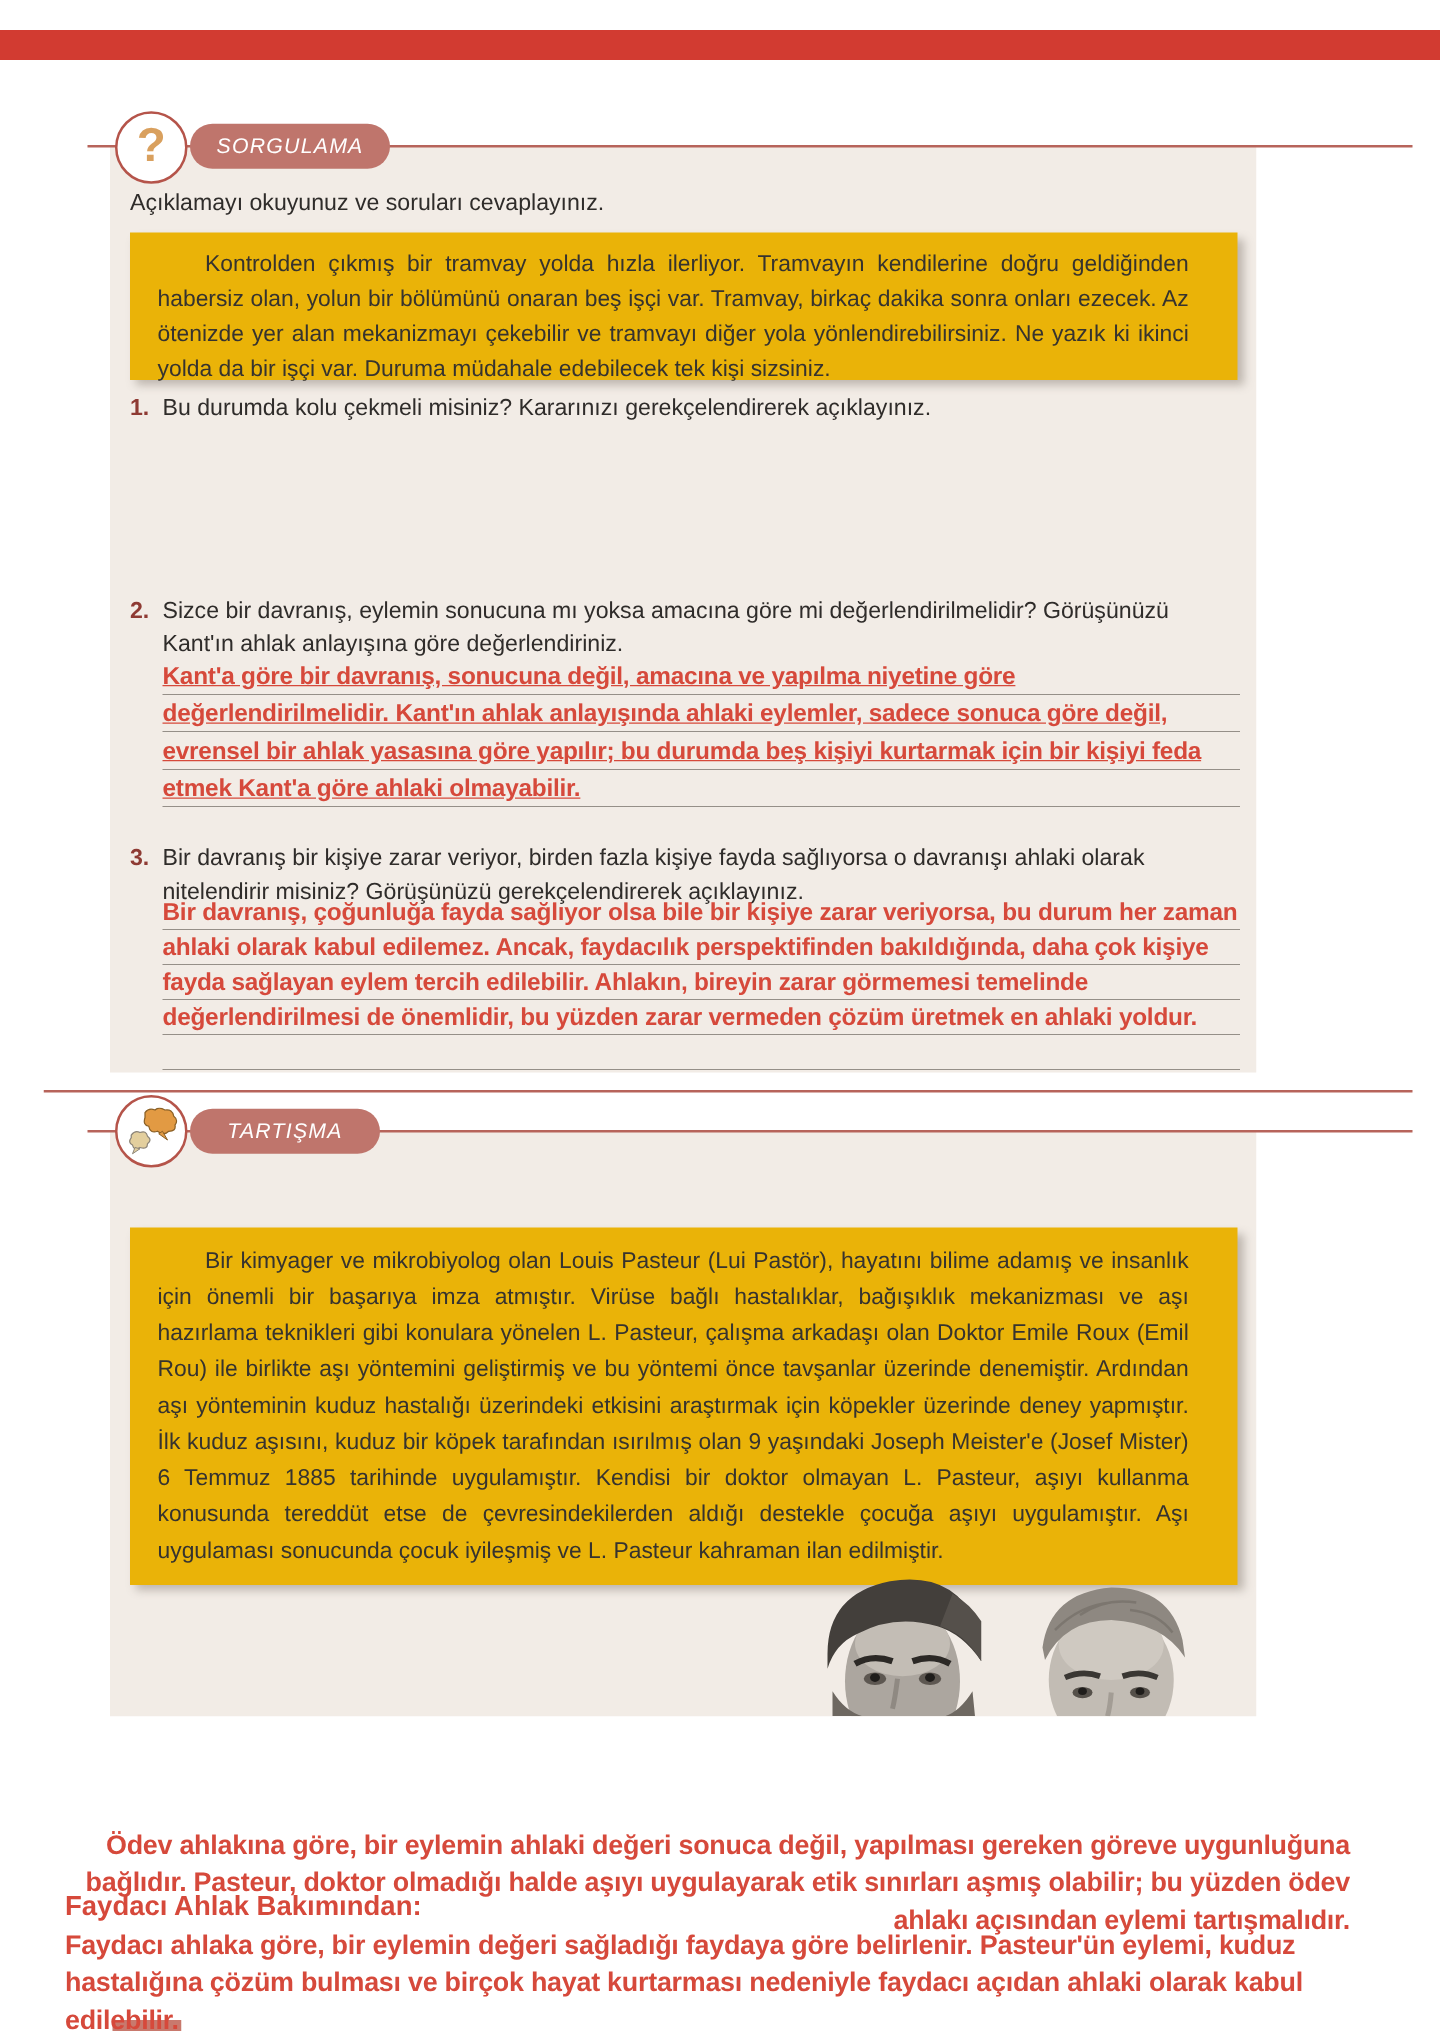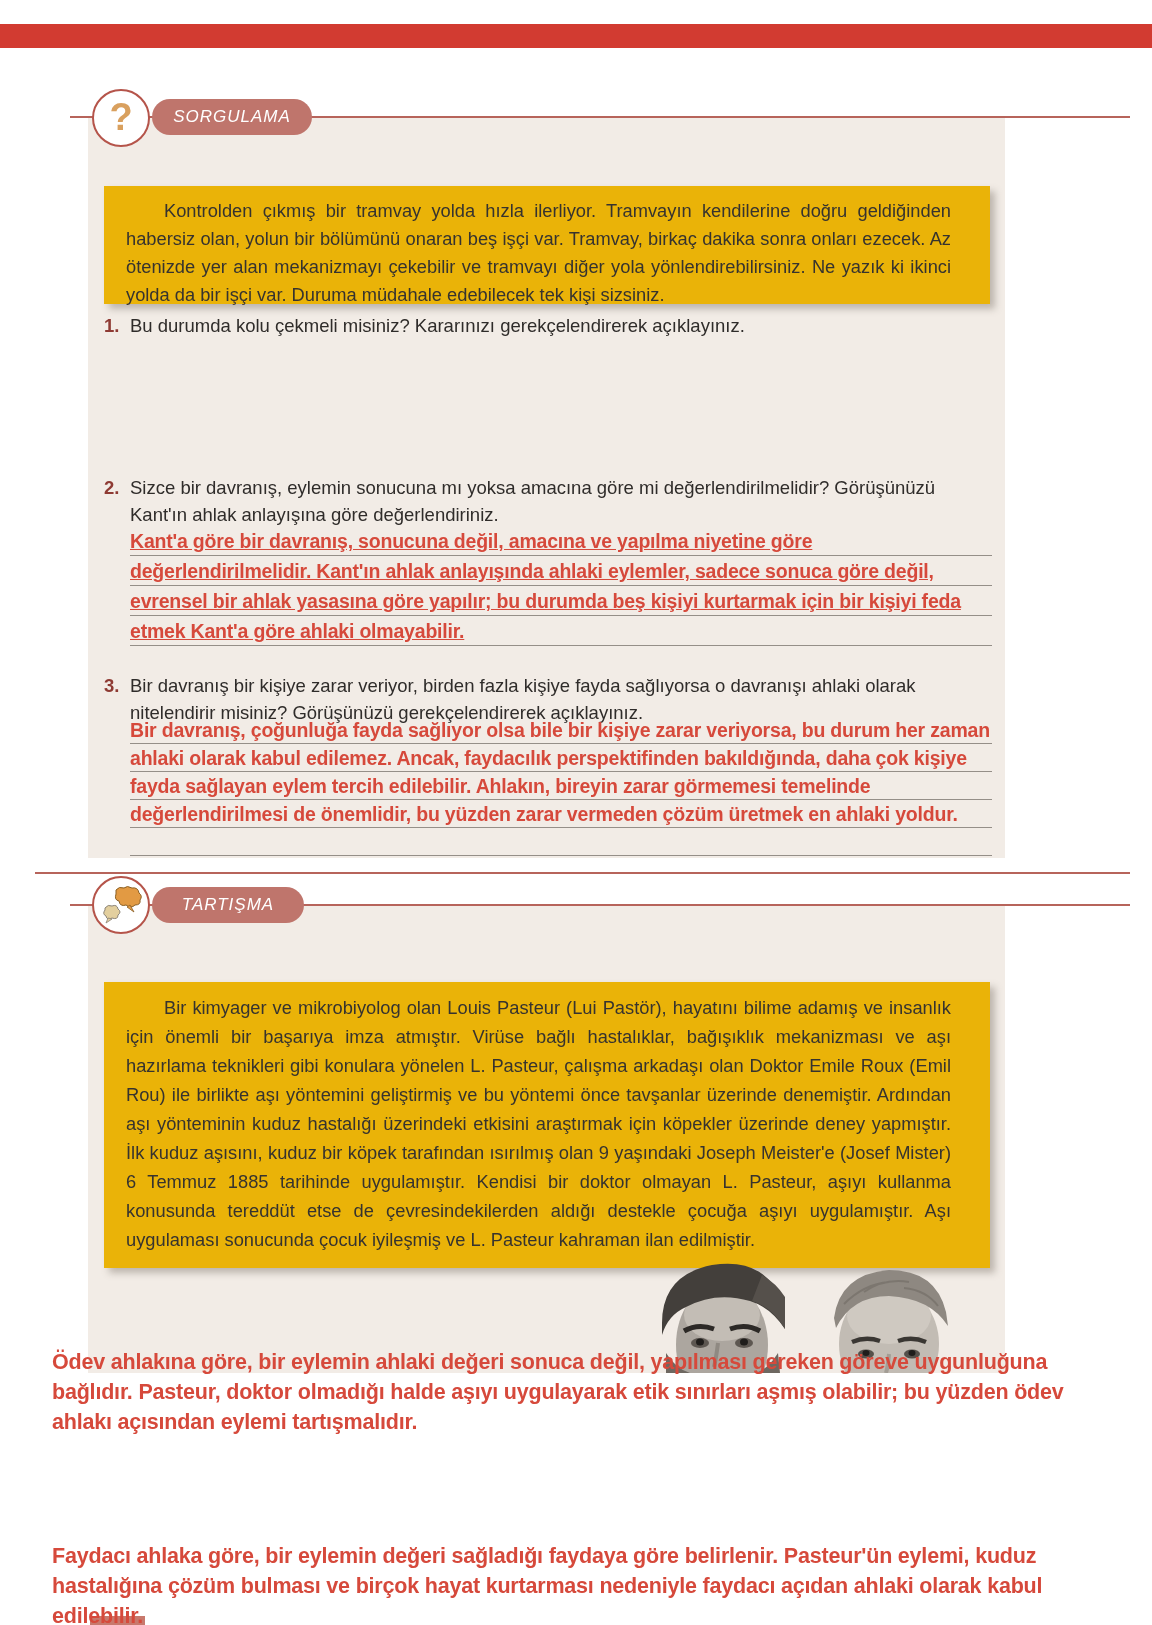--- a/index.html
+++ b/index.html
@@ -86,21 +86,21 @@
   }
 
   .photo { overflow:hidden; z-index:1; }
   .photo-left  { left:656px; top:1257px; width:132px; height:116px; }
   .photo-right { left:814px; top:1264px; width:150px; height:109px; }
 
   .overlay { color:#d6493b; font-weight:bold; z-index:5; }
   .ans-h { font-size:22px; line-height:30px; }
   .ans-p { font-size:21.5px; line-height:30px; letter-spacing:-0.2px; }
   .ans-h1 { left:52px; top:1372px; width:1030px; }
-  .ans-p1 { left:52px; top:1347px; width:1028px; }
+  .ans-p1 { left:52px; top:1461px; width:1028px;text-align:right; }
   .ans-h2 { left:52px; top:1510px; width:1030px; }
   .ans-p2 { left:52px; top:1541px; width:1028px; }
 
   .page-badge { left:90px; top:1616px; width:55px; height:14px; background:#c8796d; }
 </style>
 </head>
 <body>
 
 <div id="page">
 
@@ -108,20 +108,21 @@
 
   <div class="abs sect-bg s1-bg"></div>
   <div class="abs hdr-line hdr1-line"></div>
   <div class="abs hdr-circle hdr1-circle">
     <span class="qmark">?</span>
   </div>
   <div class="abs pill pill1">
     <span>SORGULAMA</span>
   </div>
 
+  <div class="abs instr instr1">Açıklamayı okuyunuz ve soruları cevaplayınız.</div>
 
   <div class="abs quote-box box1">
     <p>Kontrolden çıkmış bir tramvay yolda hızla ilerliyor. Tramvayın kendilerine doğru geldiğinden habersiz olan, yolun bir bölümünü onaran beş işçi var. Tramvay, birkaç dakika sonra onları ezecek. Az ötenizde yer alan mekanizmayı çekebilir ve tramvayı diğer yola yönlendirebilirsiniz. Ne yazık ki ikinci yolda da bir işçi var. Duruma müdahale edebilecek tek kişi sizsiniz.</p>
   </div>
 
   <div class="abs qrow q1">
     <span class="qnum">1.</span>
     <span>Bu durumda kolu çekmeli misiniz? Kararınızı gerekçelendirerek açıklayınız.</span>
   </div>
 
@@ -185,17 +186,18 @@
       <path d="M84 77 Q98 72 112 78" stroke="#3a3733" stroke-width="4.5" fill="none"></path>
       <ellipse cx="52" cy="90" rx="8" ry="4.5" fill="#55504a"></ellipse>
       <ellipse cx="98" cy="90" rx="8" ry="4.5" fill="#55504a"></ellipse>
       <ellipse cx="52" cy="89" rx="3.5" ry="3" fill="#1f1d1b"></ellipse>
       <ellipse cx="98" cy="89" rx="3.5" ry="3" fill="#1f1d1b"></ellipse>
       <path d="M75 90 Q74 102 72 109" stroke="#a39d95" stroke-width="4" fill="none"></path>
     </svg>
   </div>
 
   <div class="abs overlay ans-p ans-p1">Ödev ahlakına göre, bir eylemin ahlaki değeri sonuca değil, yapılması gereken göreve uygunluğuna bağlıdır. Pasteur, doktor olmadığı halde aşıyı uygulayarak etik sınırları aşmış olabilir; bu yüzden ödev ahlakı açısından eylemi tartışmalıdır.</div>
+  <div class="abs overlay ans-h ans-h2">Faydacı Ahlak Bakımından:</div>
   <div class="abs overlay ans-p ans-p2">Faydacı ahlaka göre, bir eylemin değeri sağladığı faydaya göre belirlenir. Pasteur'ün eylemi, kuduz hastalığına çözüm bulması ve birçok hayat kurtarması nedeniyle faydacı açıdan ahlaki olarak kabul edilebilir.</div>
 
   <div class="abs page-badge"></div>
 
 </div>
 
 </body></html>

